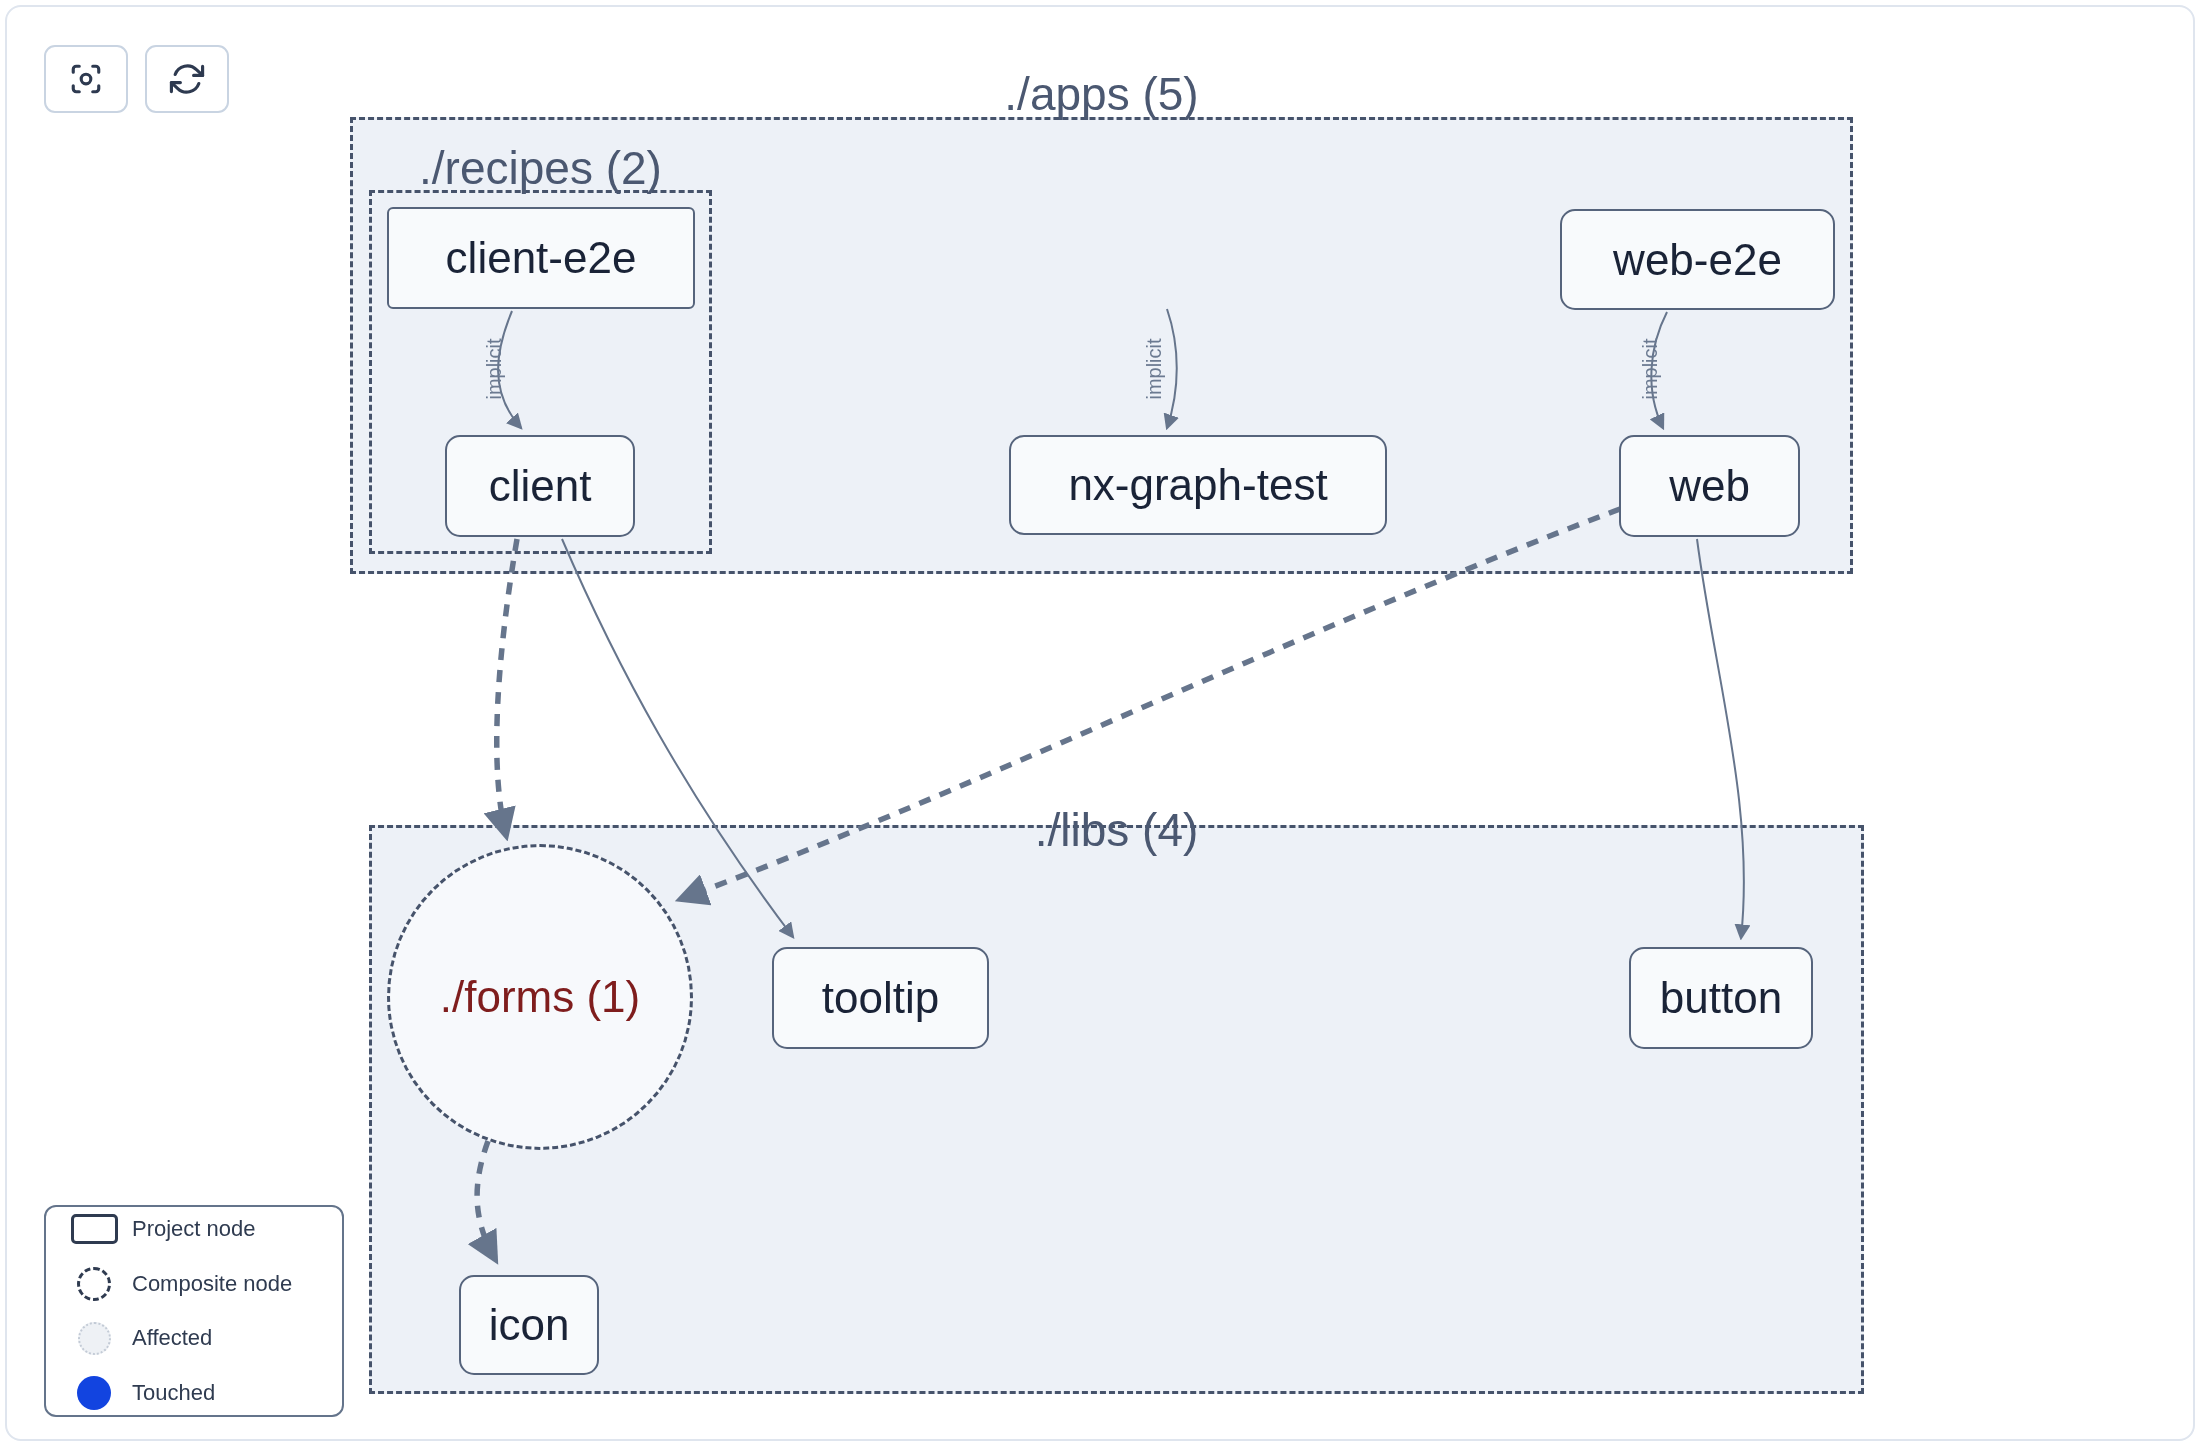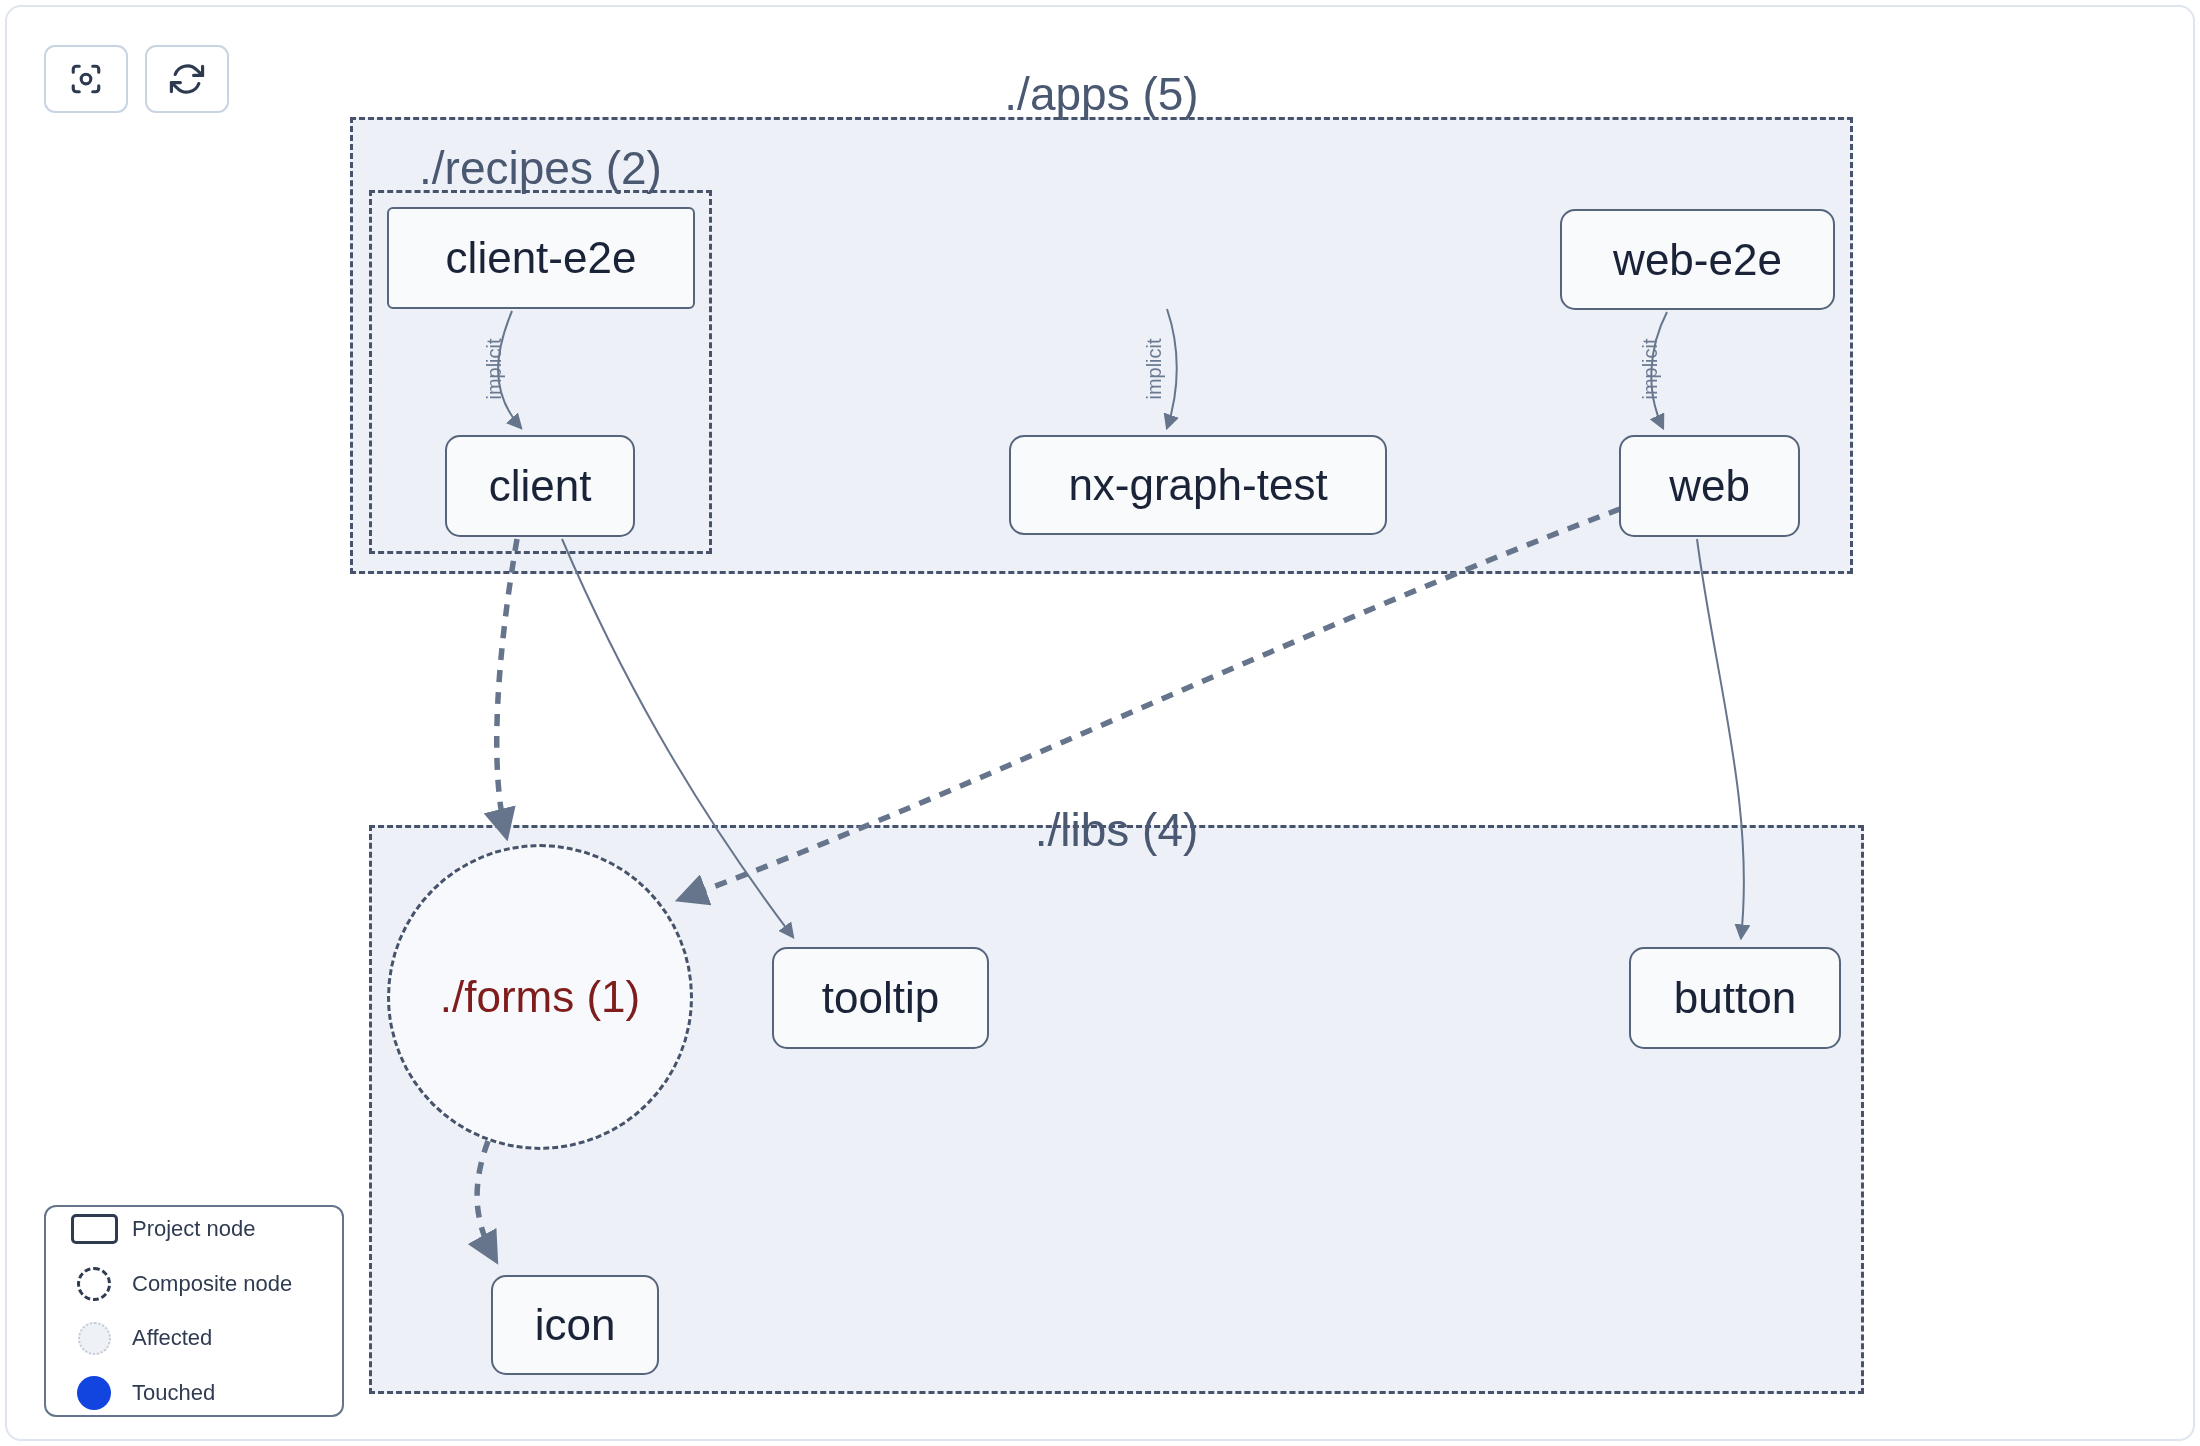--- a/index.html
+++ b/index.html
@@ -72,22 +72,22 @@
     white-space:nowrap;
     cursor:pointer;
   }
   .n-client-e2e { left:380px;  top:200px;  width:308px; height:102px;border-radius:6px; }
   .n-client     { left:438px;  top:428px;  width:190px; height:102px; }
   .n-nxgte2e    { left:948px;  top:200px;  width:485px; height:100px; }
   .n-nxgt       { left:1002px; top:428px;  width:378px; height:100px; }
   .n-web-e2e    { left:1553px; top:202px;  width:275px; height:101px; }
   .n-web        { left:1612px; top:428px;  width:181px; height:102px; }
   .n-tooltip    { left:765px;  top:940px;  width:217px; height:102px; }
-  .n-button     { left:1622px; top:940px;  width:212px; height:102px; }
-  .n-icon       { left:452px;  top:1268px; width:168px; height:100px;margin-left:32px; }
+  .n-button     { left:1622px; top:940px;  width:184px; height:102px; }
+  .n-icon       { left:452px;  top:1268px; width:140px; height:100px; }
   .node-composite {
     position:absolute; z-index:4;
     left:380px; top:837px; width:306px; height:306px;
     background:#f7f9fc;
     border:3px dashed #46536b;
     border-radius:50%;
     display:flex; align-items:center; justify-content:center;
     font-size:44px; color:#7f1d1d;
     white-space:nowrap;
     cursor:pointer;

